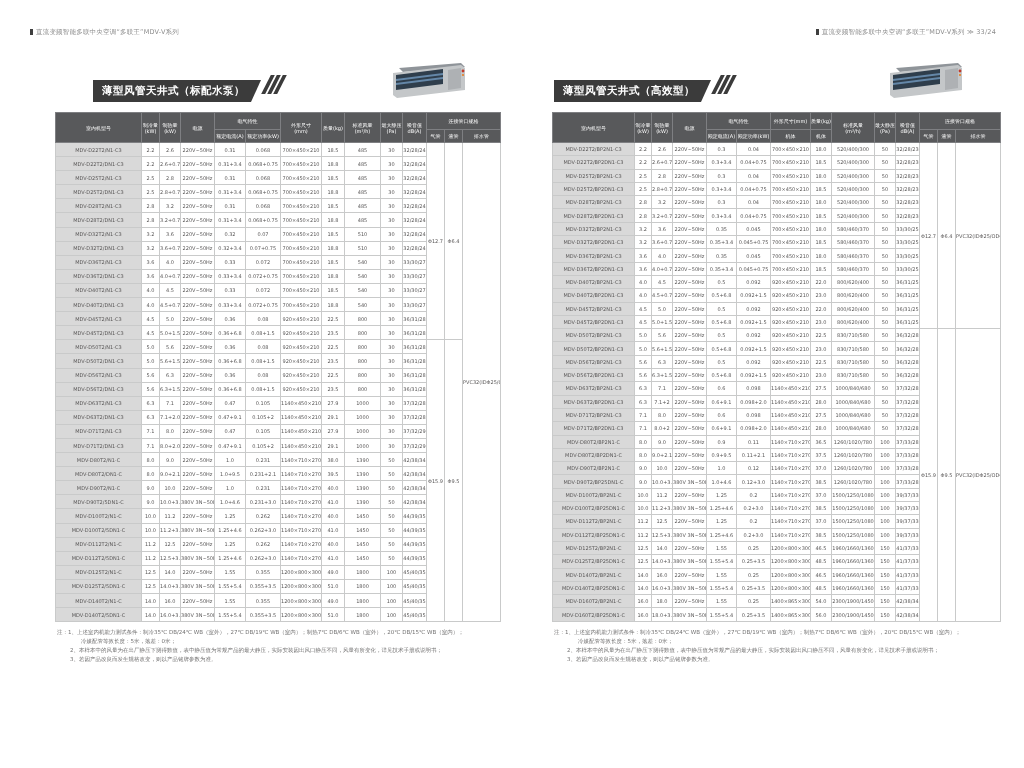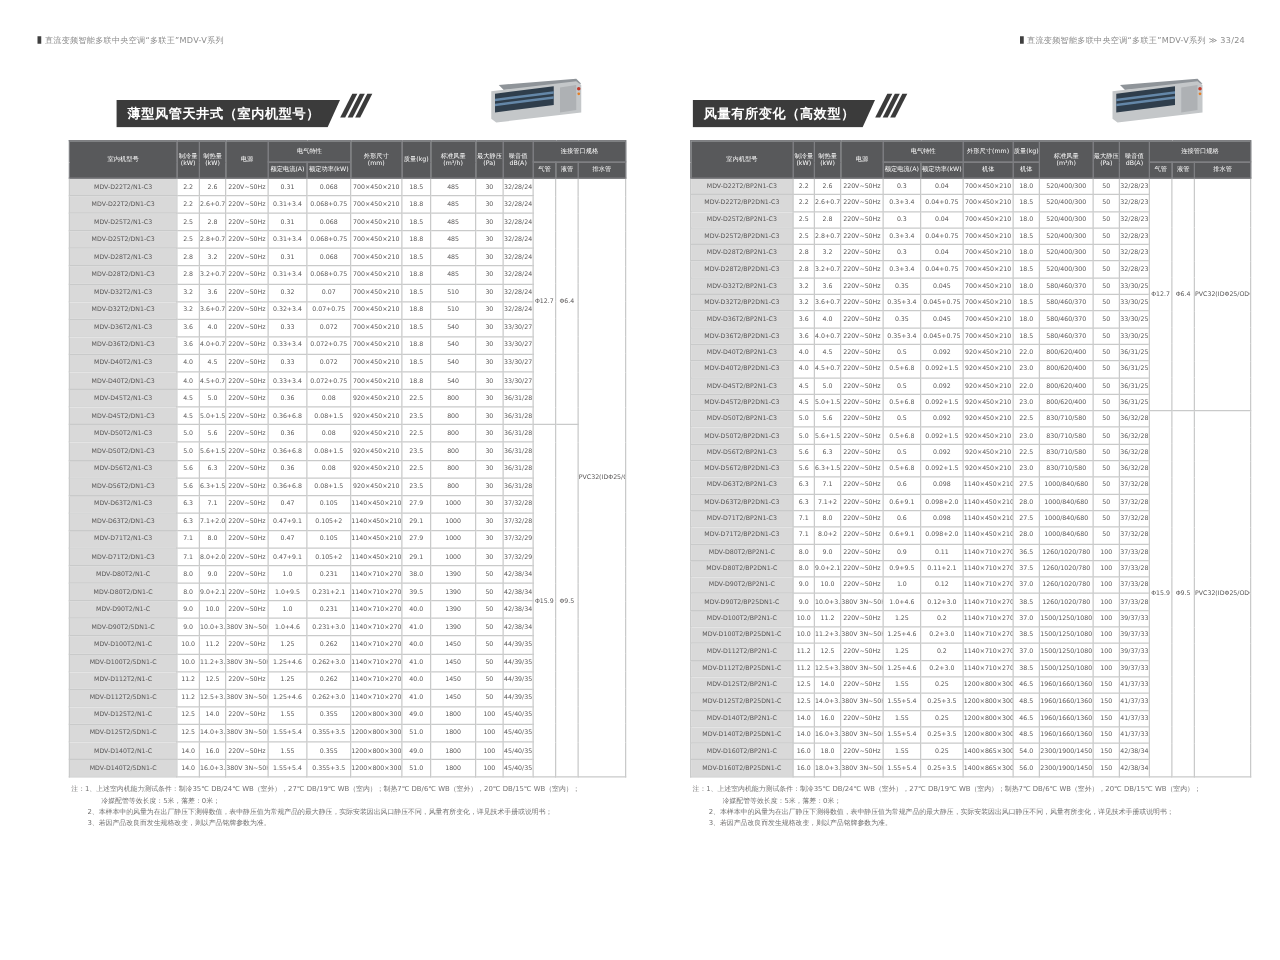--- a/index.html
+++ b/index.html
@@ -42,21 +42,21 @@
   .note-line.indent2{padding-left:24px;}
 </style>
 </head>
 <body>
 
 <div class="page-hdr" id="hdr-left"><span class="mark"></span><span>直流变频智能多联中央空调“多联王”MDV-V系列</span></div>
 <div class="page-hdr" id="hdr-right"><span class="mark"></span><span>直流变频智能多联中央空调“多联王”MDV-V系列</span> <span>≫ 33/24</span></div>
 
 <section class="panel" id="panel-0">
   <div class="title-bar">
-    <span class="title-inner">薄型风管天井式（室内机型号）</span><span class="slashes"><i></i><i></i><i></i></span>
+    <span class="title-inner">薄型风管天井式（标配水泵）</span><span class="slashes"><i></i><i></i><i></i></span>
   </div>
   <svg class="product-img" width="82" height="54" viewBox="0 0 82 54">
     <polygon points="14,14 76,9 80,13 18,18" fill="#8f9499"></polygon>
     <polygon points="8,19 76,11 80,14 80,36 12,44 8,41" fill="#c4c7c9"></polygon>
     <polygon points="11,21 58,15 58,30 11,36" fill="#2f3e4c"></polygon>
     <polygon points="11,25 58,19 58,21 11,27" fill="#6487a8"></polygon>
     <polygon points="11,29 58,23 58,25 11,31" fill="#6487a8"></polygon>
     <polygon points="63,16 76,14 76,34 63,36" fill="#aeb1b4"></polygon>
     <circle cx="78" cy="17" r="1.4" fill="#c0392b"></circle>
     <circle cx="78" cy="21" r="1.1" fill="#e67e22"></circle>
@@ -559,21 +559,21 @@
   <div class="notes">
       <div class="note-line ">注：1、上述室内机能力测试条件：制冷35℃ DB/24℃ WB（室外），27℃ DB/19℃ WB（室内）；制热7℃ DB/6℃ WB（室外），20℃ DB/15℃ WB（室内）；</div>
       <div class="note-line indent2">冷媒配管等效长度：5米，落差：0米；</div>
       <div class="note-line indent1">2、本样本中的风量为在出厂静压下测得数值，表中静压值为常规产品的最大静压，实际安装因出风口静压不同，风量有所变化，详见技术手册或说明书；</div>
       <div class="note-line indent1">3、若因产品改良而发生规格改变，则以产品铭牌参数为准。</div>
     </div>
 </section>
 
 <section class="panel" id="panel-1">
   <div class="title-bar">
-    <span class="title-inner">风量有所变化（高效型）</span><span class="slashes"><i></i><i></i><i></i></span>
+    <span class="title-inner">薄型风管天井式（高效型）</span><span class="slashes"><i></i><i></i><i></i></span>
   </div>
   <svg class="product-img" width="82" height="54" viewBox="0 0 82 54">
     <polygon points="14,14 76,9 80,13 18,18" fill="#8f9499"></polygon>
     <polygon points="8,19 76,11 80,14 80,36 12,44 8,41" fill="#c4c7c9"></polygon>
     <polygon points="11,21 58,15 58,30 11,36" fill="#2f3e4c"></polygon>
     <polygon points="11,25 58,19 58,21 11,27" fill="#6487a8"></polygon>
     <polygon points="11,29 58,23 58,25 11,31" fill="#6487a8"></polygon>
     <polygon points="63,16 76,14 76,34 63,36" fill="#aeb1b4"></polygon>
     <circle cx="78" cy="17" r="1.4" fill="#c0392b"></circle>
     <circle cx="78" cy="21" r="1.1" fill="#e67e22"></circle>

